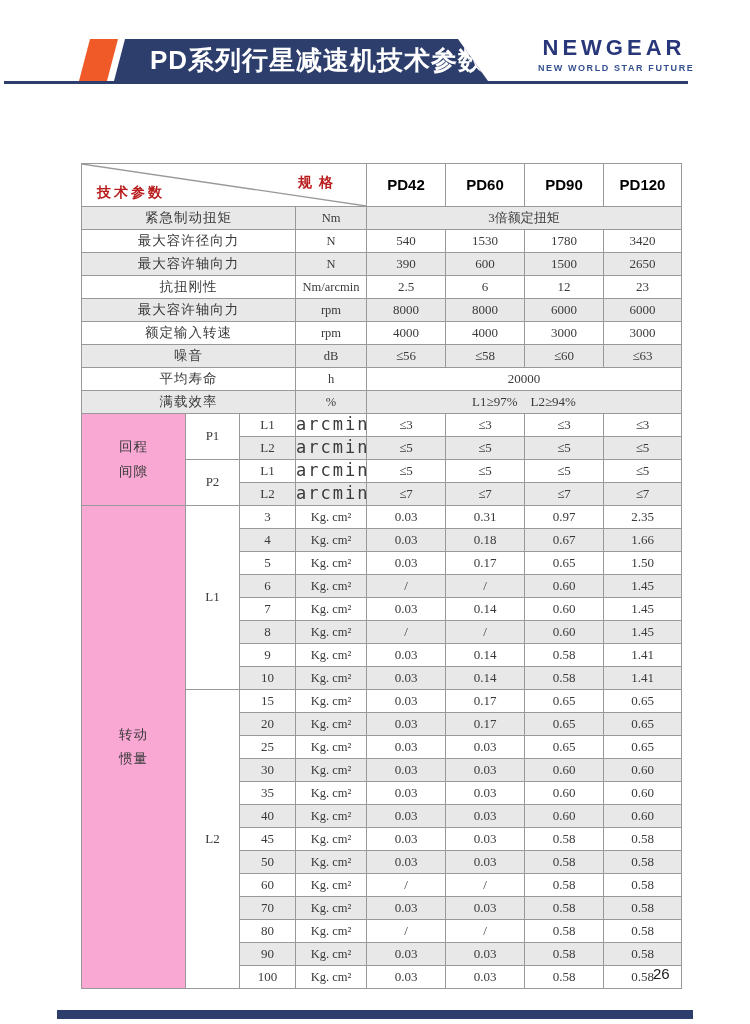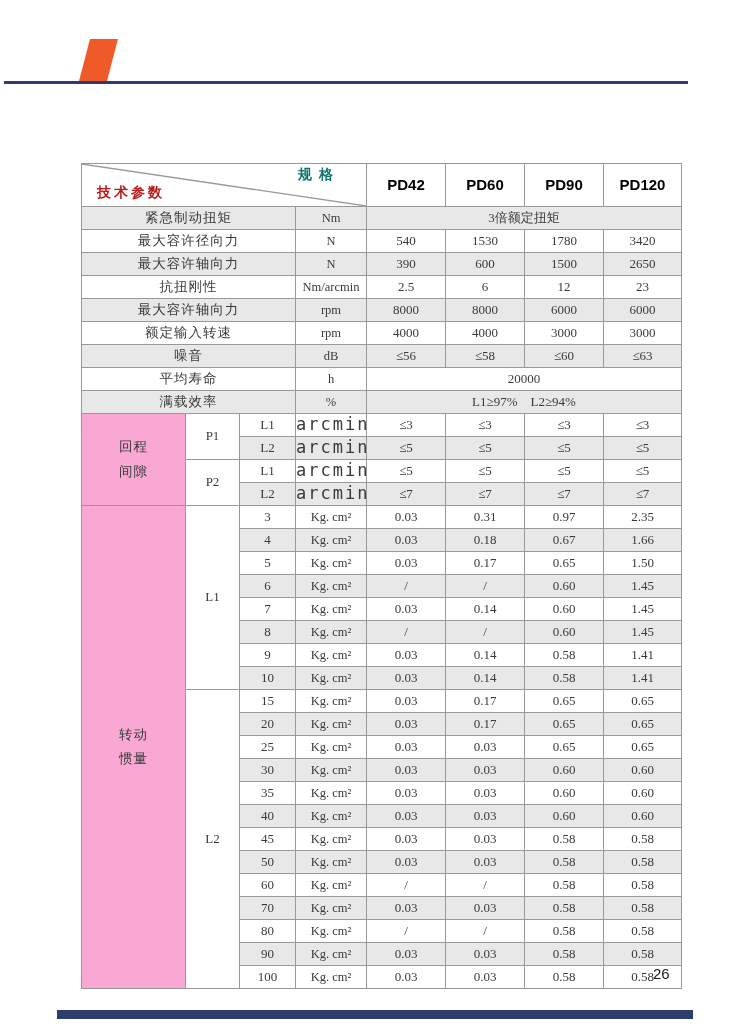--- a/index.html
+++ b/index.html
@@ -25,22 +25,22 @@
   
   .spec-table{position:absolute;left:81px;top:163px;width:600px;border-collapse:collapse;
         table-layout:fixed;font-size:13px;color:#3a3a3a;}
   .spec-table td{border:1px solid #999;text-align:center;vertical-align:middle;
         padding:0;height:22px;line-height:1.15;overflow:hidden;}
   .spec-table tr.shaded td{background:#e8e8e8;}
   .header-row td{height:42px;background:#fff;}
   .model-header{font-family:"Liberation Sans",sans-serif;font-weight:bold;font-size:15px;color:#000000;}
   .corner{position:relative;}
   .corner svg{position:absolute;left:0;top:0;width:100%;height:100%;}
-  .corner-top{position:absolute;top:2px;right:26px;font-family:"Liberation Sans",sans-serif;
-        font-weight:bold;font-size:14px;letter-spacing:7px;color:#0f766e;}
+  .corner-top{position:absolute;top:10px;right:26px;font-family:"Liberation Sans",sans-serif;
+        font-weight:bold;font-size:14px;letter-spacing:7px;color:#b91c1c;}
   .corner-bottom{position:absolute;bottom:6px;left:15px;font-family:"Liberation Sans",sans-serif;
         font-weight:bold;font-size:14px;letter-spacing:3px;color:#b91c1c;}
   .label-cell{font-size:13.5px;letter-spacing:1px;}
   .unit-cell{font-size:12.5px;}
   .unit-cell.arcmin{font-family:"DejaVu Sans Mono",monospace;font-size:17px;letter-spacing:2px;}
   .value-cell{font-size:13px;white-space:pre;}
   .sub-cell{font-size:13px;}
   .group-cell{font-size:13.5px;background:#f9a8d4;}
   .gline{display:block;line-height:1.8;letter-spacing:1px;}
 
@@ -48,21 +48,28 @@
   .page-number{position:absolute;left:653px;top:965px;font-family:"Liberation Sans",sans-serif;
         font-size:15px;color:#1a1a1a;}
   .footer-bar{position:absolute;left:57px;top:1010px;width:636px;height:9px;background:#2d3e6c;}
 </style>
 </head>
 <body>
 
 <div class="page">
 
   <div class="banner-accent"></div>
+  <div class="banner">
+    <div class="banner-title">PD系列行星减速机技术参数</div>
+  </div>
   <div class="header-underline"></div>
+  <div class="logo">
+    <div class="logo-name">NEWGEAR</div>
+    <div class="logo-tagline">NEW WORLD STAR FUTURE</div>
+  </div>
 
   <table class="spec-table">
     <colgroup>
       <col style="width:104px">
         <col style="width:54px">
         <col style="width:56px">
         <col style="width:71px">
       <col style="width:79px">
         <col style="width:79px">
         <col style="width:79px">

